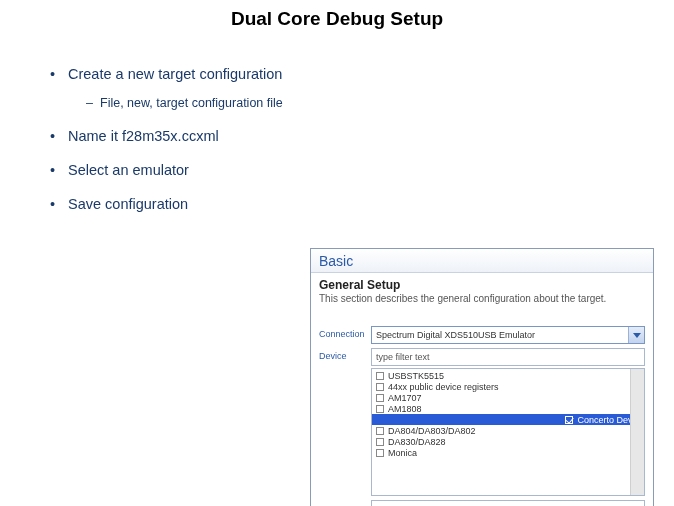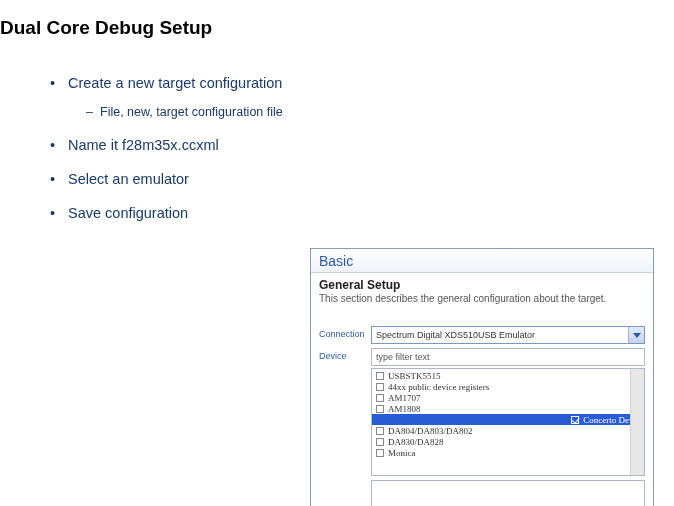--- a/index.html
+++ b/index.html
@@ -8,22 +8,23 @@
     height: 506px;
     background: #ffffff;
     font-family: Verdana, Geneva, sans-serif;
     color: #333;
     position: relative;
     overflow: hidden;
   }
   .title {
     font-weight: bold;
     font-size: 19px;
+    text-align: center;
     color: #000;
-    padding-top: 17px;
+    padding-top: 8px;
   }
   .content {
     padding: 36px 0 0 50px;
   }
   ul.bullets {
     list-style: none;
     color: #1a3a6a;
     font-size: 14.5px;
   }
   ul.bullets > li {
@@ -129,24 +130,23 @@
     background: #fff;
     font-size: 9px;
     line-height: 16px;
     padding: 0 4px;
     color: #555;
   }
   .listbox {
     margin-top: 2px;
     border: 1px solid #a9b8ce;
     background: #fff;
-    height: 108px;
+    height: 128px;
     overflow: hidden;
     position: relative;
-    font-family: Liberation Serif, serif;
   }
   .list-scroll {
     position: absolute;
     top: 0; right: 0; bottom: 0;
     width: 14px;
     background: #e7e7e7;
     border-left: 1px solid #cfcfcf;
   }
   .list-items {
     padding: 1px 0;

